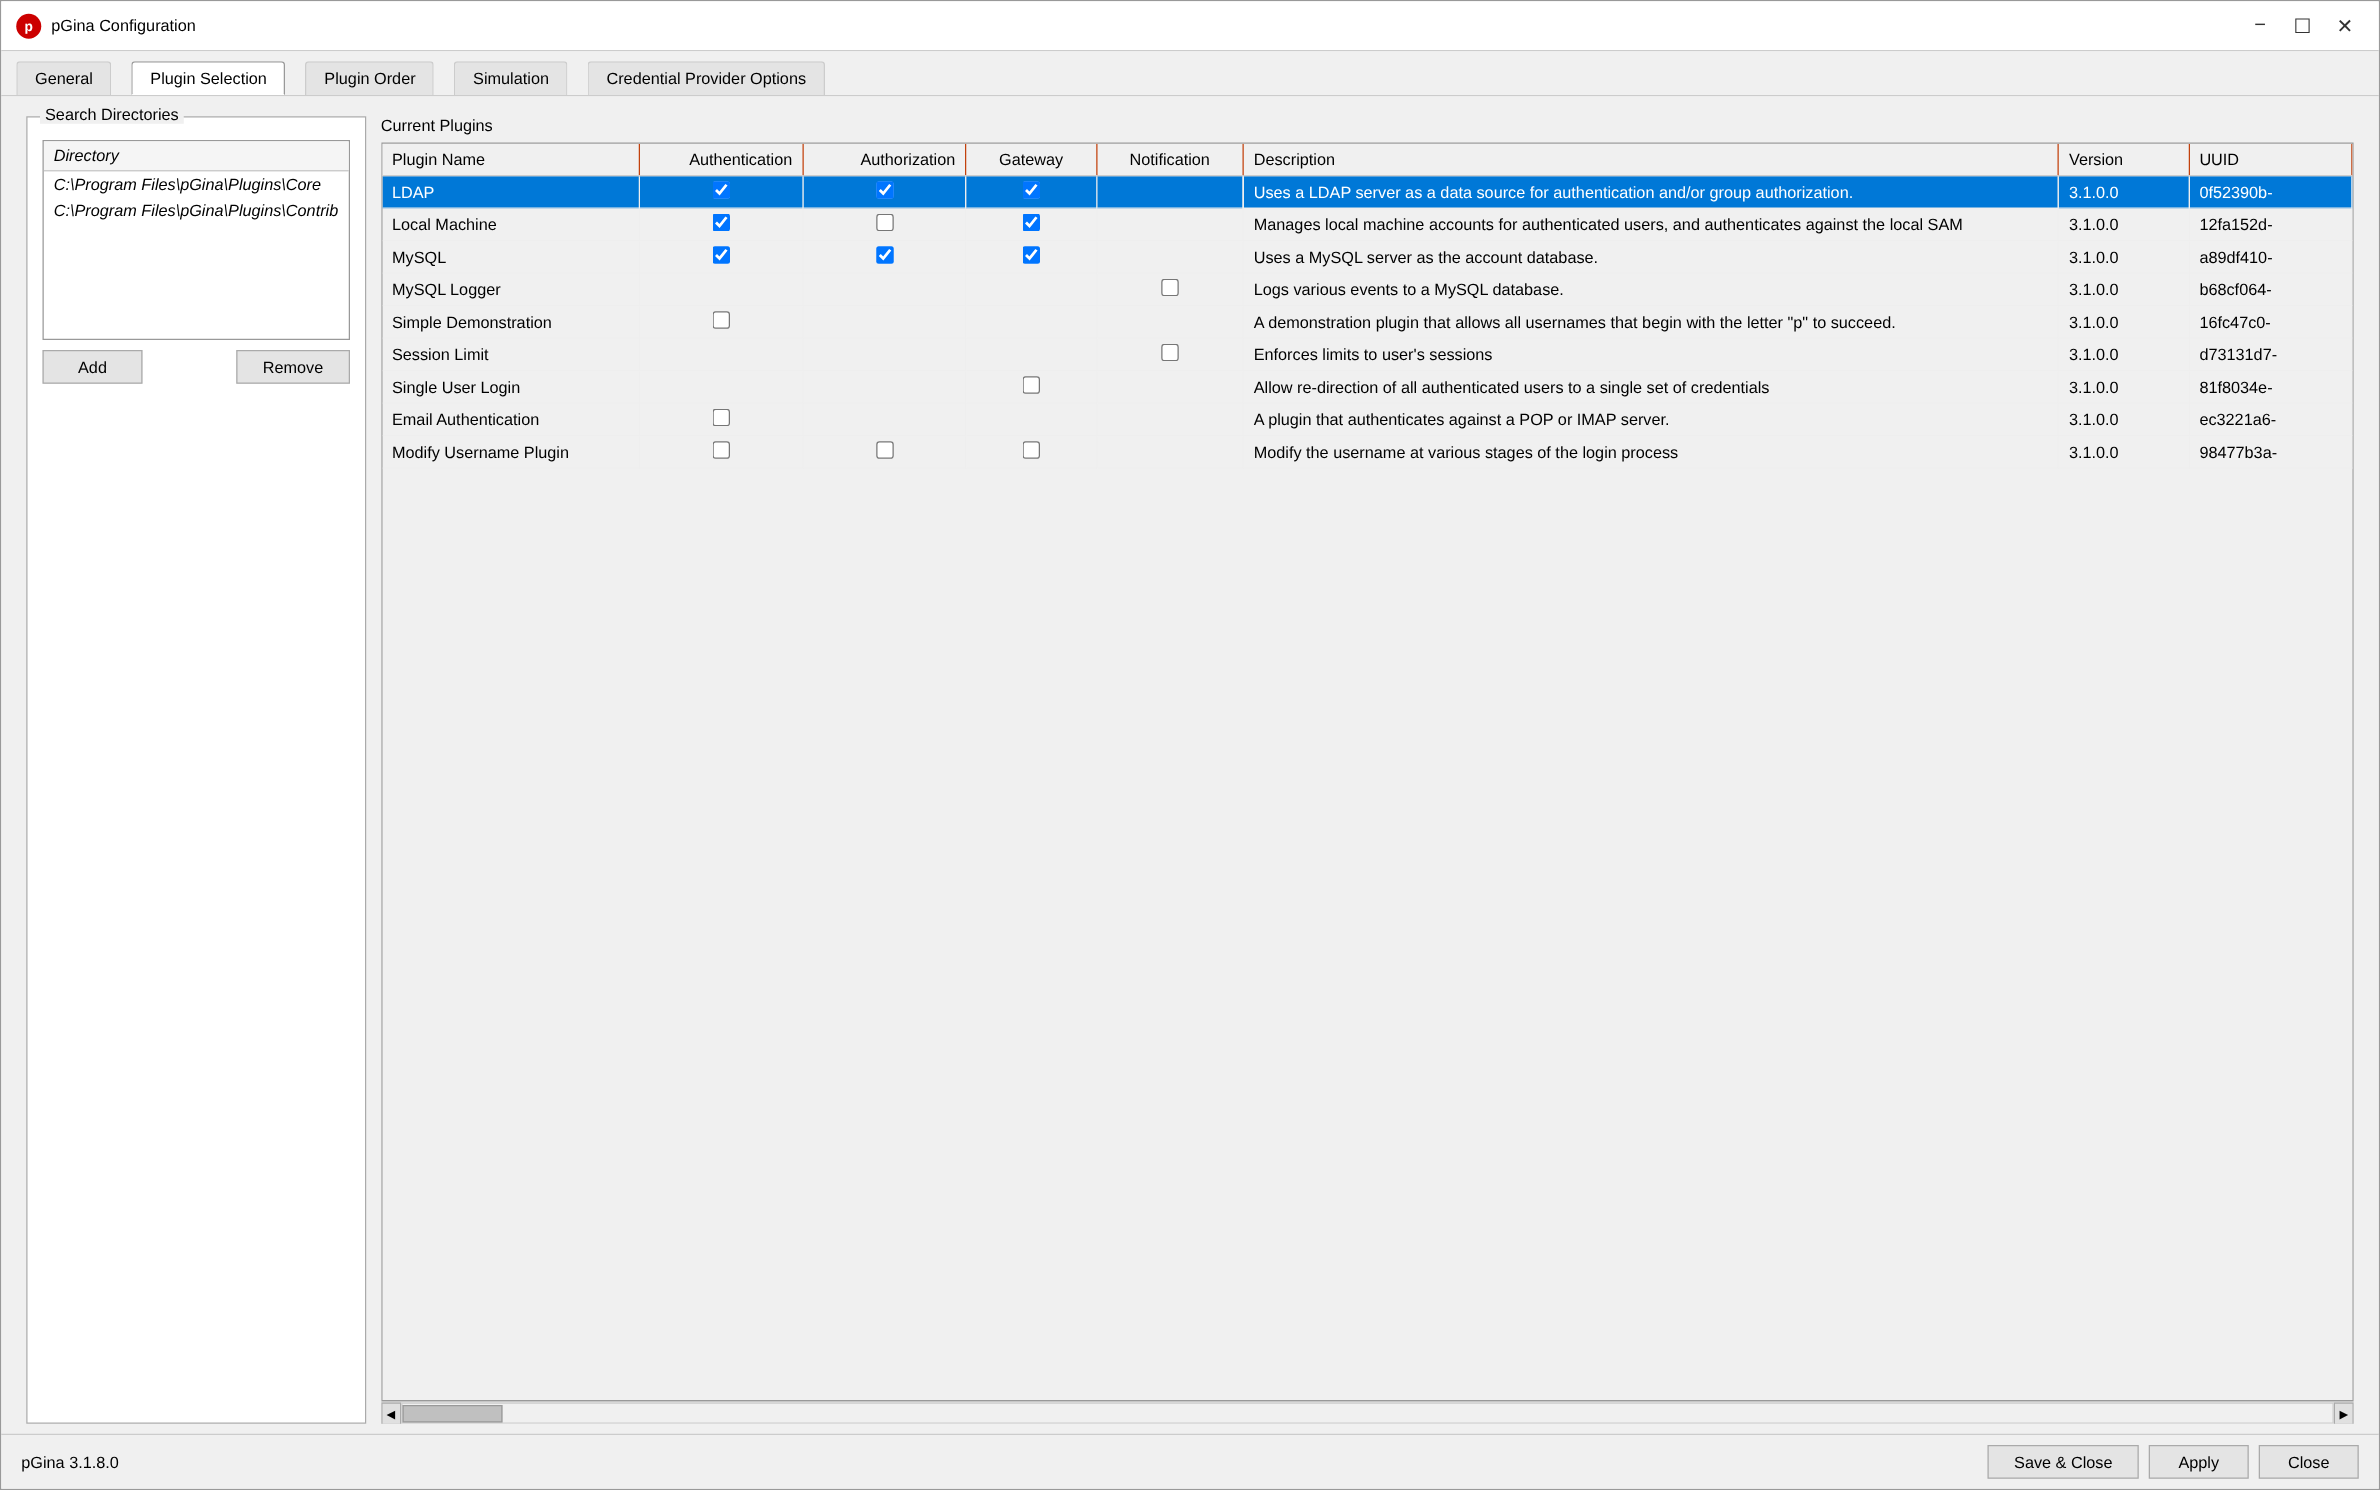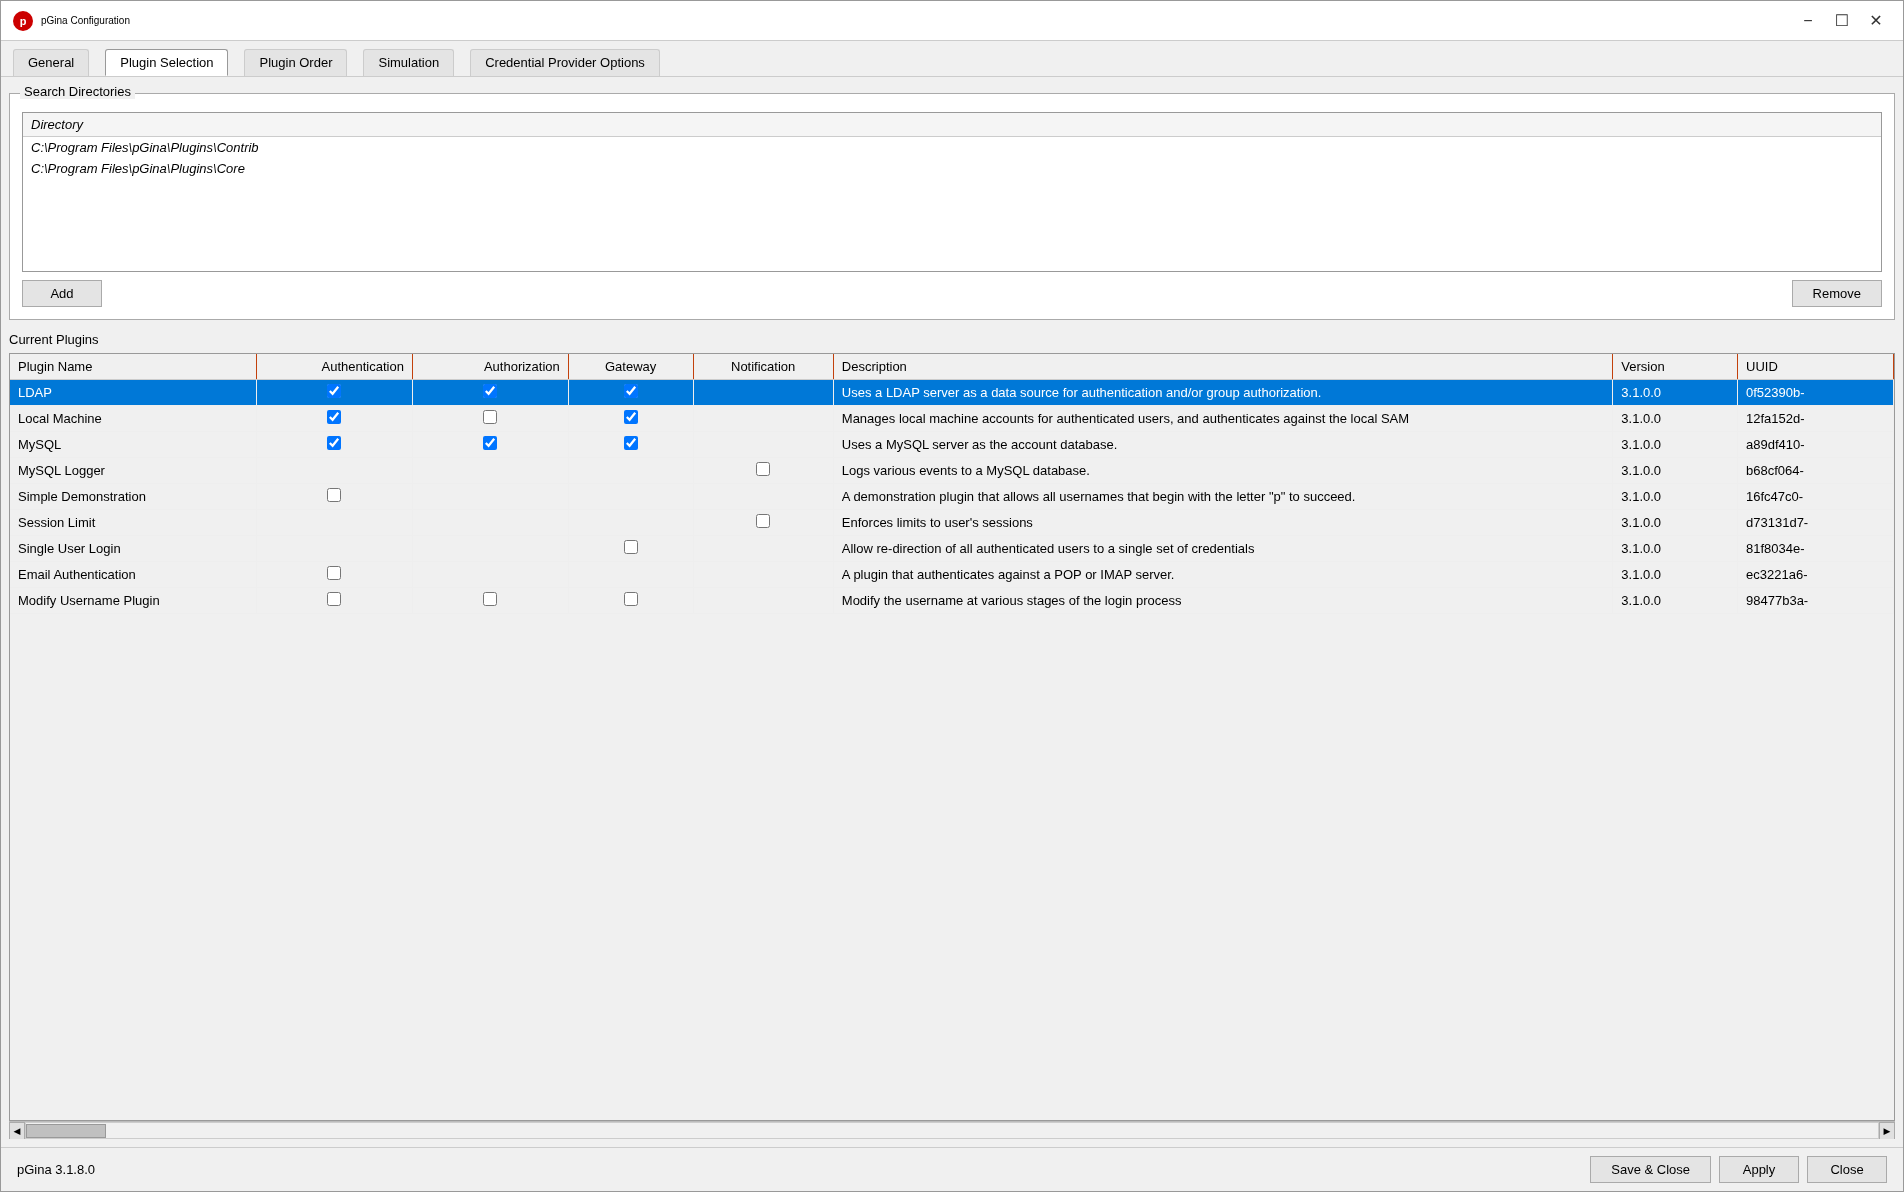--- a/index.html
+++ b/index.html
@@ -31,21 +31,21 @@
     .titlebar-icon {
       width: 20px;
       height: 20px;
       margin-right: 8px;
       background: #c00;
       border-radius: 50%;
       flex-shrink: 0;
     }
     .titlebar-title {
       flex: 1;
-      font-size: 10px;
+      font-size: 13px;
       color: #000;
     }
     .titlebar-controls {
       display: flex;
       gap: 4px;
     }
     .titlebar-btn {
       width: 30px;
       height: 24px;
       border: none;
@@ -80,24 +80,24 @@
       background: #fff;
       border-bottom: 1px solid #fff;
       z-index: 1;
       font-weight: normal;
       border: 1px solid #999;
       border-bottom: 1px solid #fff;
     }
 
     .content {
       flex: 1;
-      padding: 16px 8px 8px;
-      background: #f0f0f0;
-      display: flex;
-      flex-direction: column;
+      padding: 16px 20px 8px;
+      background: #f0f0f0;
+      display: flex;
+      flex-direction: row;
       gap: 12px;
       overflow: hidden;
     }
 
     .group-box {
       border: 1px solid #aaa;
       background: #fff;
       padding: 10px 12px 12px;
       position: relative;
     }
@@ -296,24 +296,24 @@
       <span class="group-box-label">Search Directories</span>
       <div class="dir-table-wrapper">
         <table class="dir-table-inner">
           <thead>
             <tr>
               <th>Directory</th>
             </tr>
           </thead>
           <tbody>
             <tr>
-              <td>C:\Program Files\pGina\Plugins\Contrib</td>
+              <td>C:\Program Files\pGina\Plugins\Core</td>
             </tr>
             <tr>
-              <td>C:\Program Files\pGina\Plugins\Core</td>
+              <td>C:\Program Files\pGina\Plugins\Contrib</td>
             </tr>
           </tbody>
         </table>
       </div>
       <div class="btn-row">
         <button class="btn">Add</button>
         <button class="btn">Remove</button>
       </div>
     </div>
 

